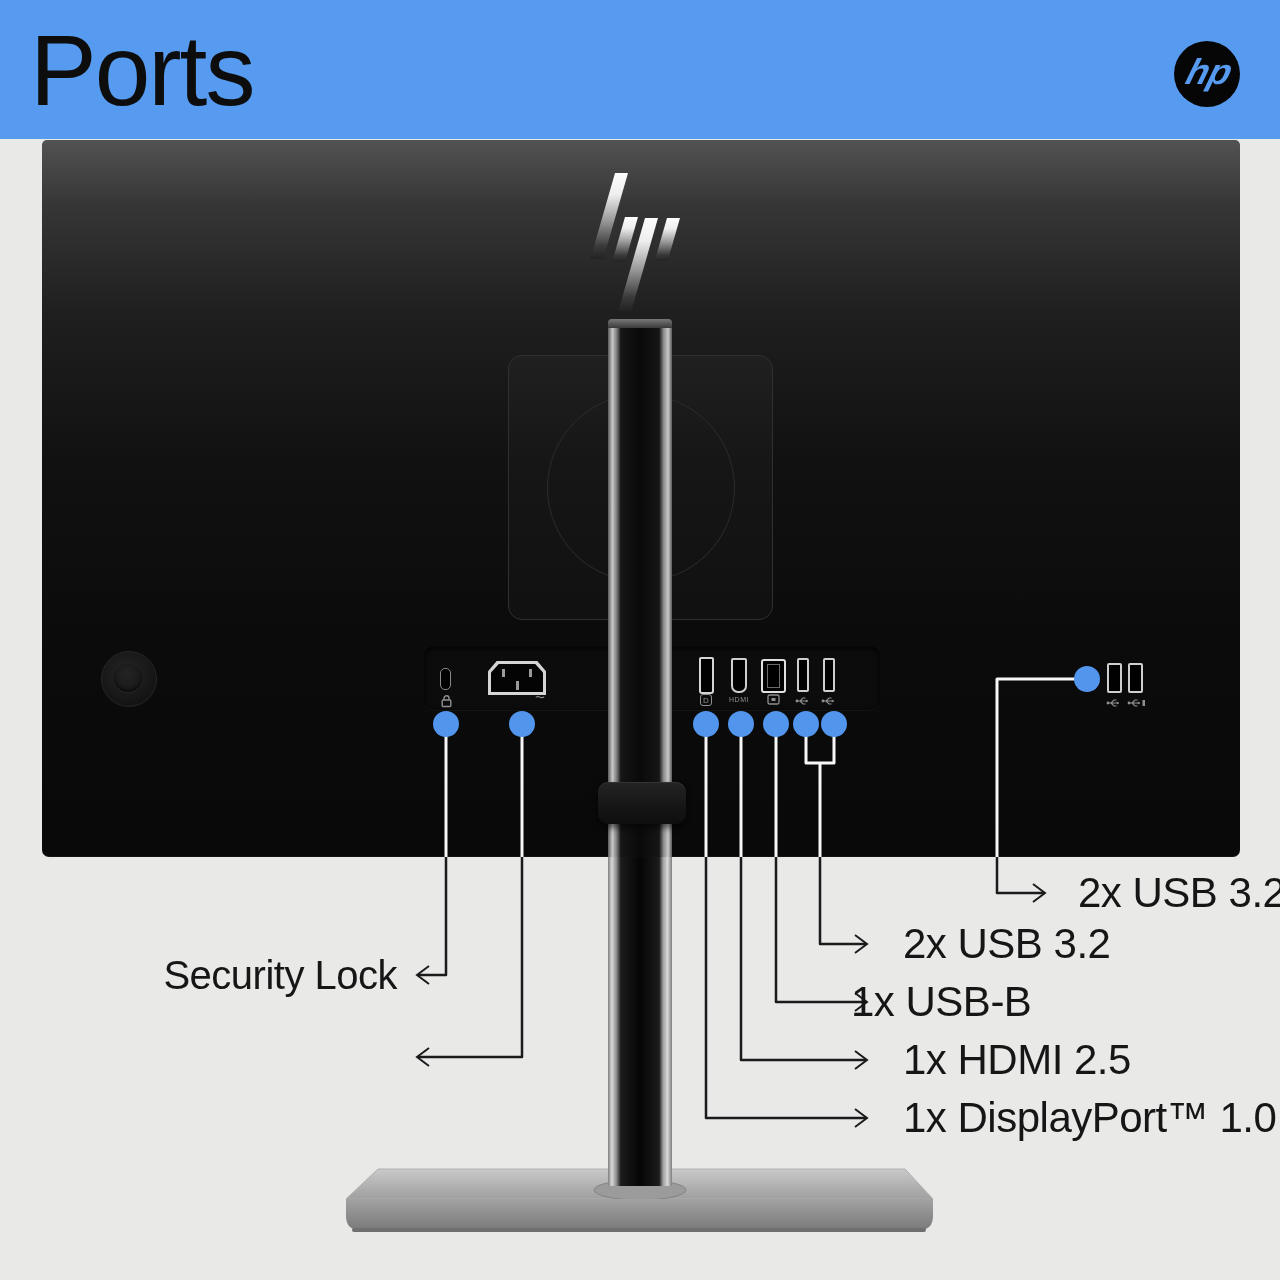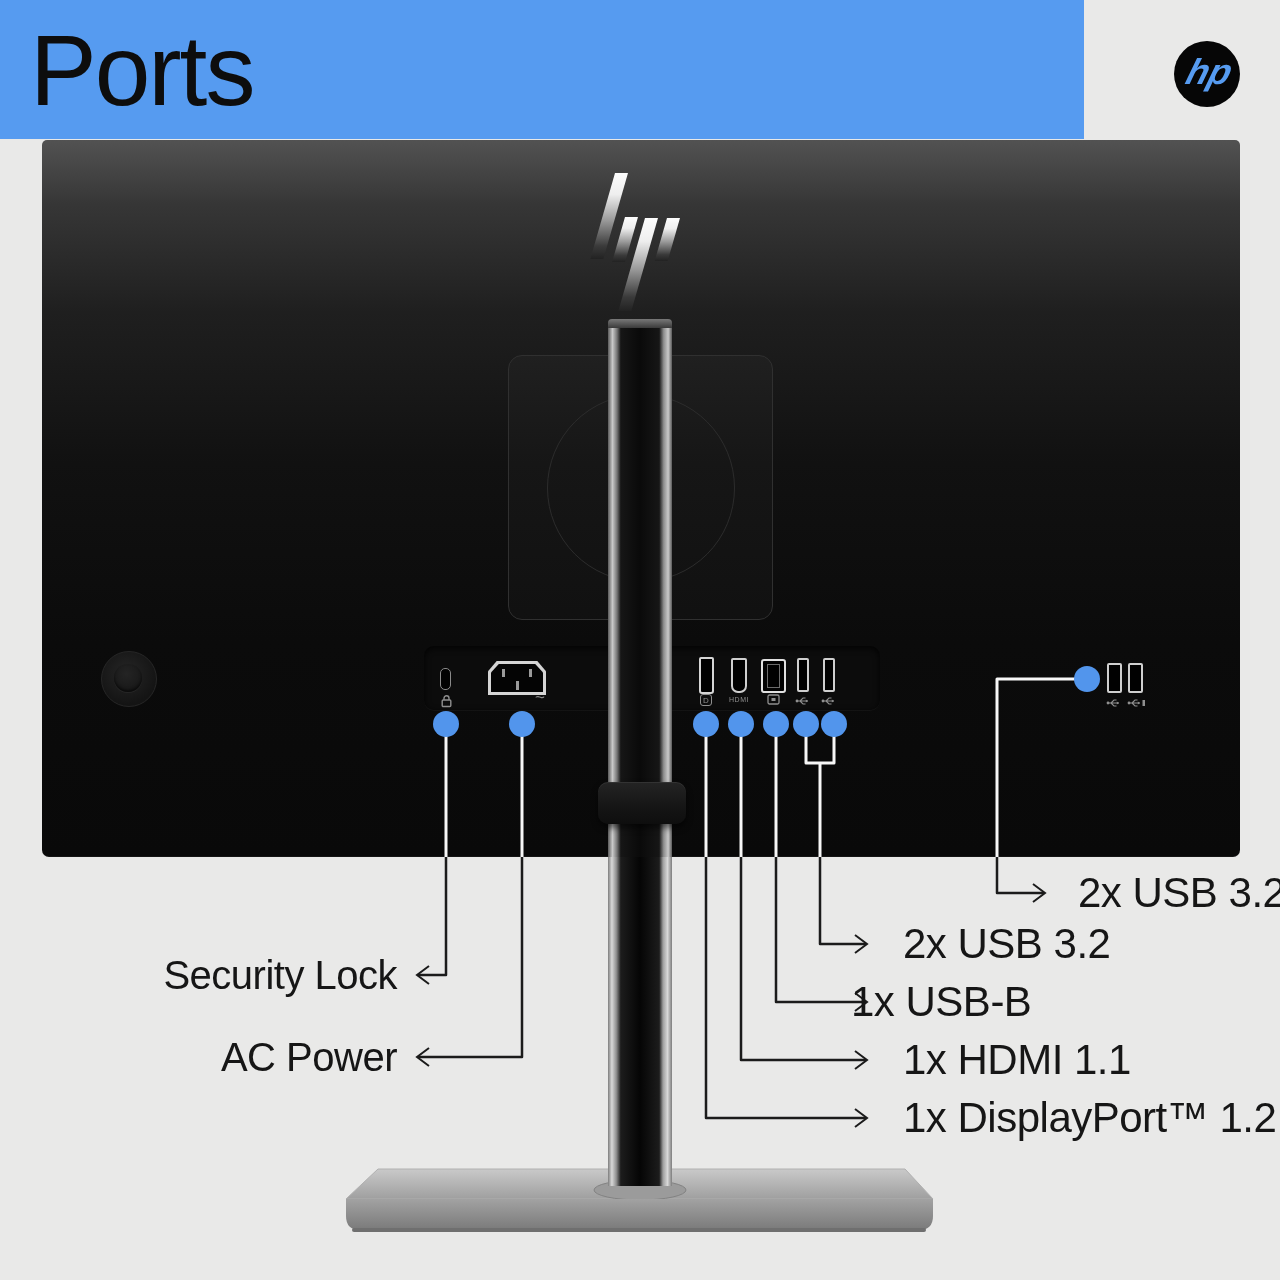--- a/index.html
+++ b/index.html
@@ -1,20 +1,20 @@
 <!DOCTYPE html>
 <html><head>
 <meta charset="utf-8">
 <style>
   html,body{margin:0;padding:0;background:#cfcfcf;}
   .canvas{position:relative;width:1280px;height:1280px;overflow:hidden;
     background:#e9e9e8;font-family:"Liberation Sans",sans-serif;}
 
   
-  .banner{position:absolute;left:0;top:0;width:1084px;height:139px;background:#569bf0;z-index:80;}
+  .banner{position:absolute;left:0;top:0;width:1280px;height:139px;background:#569bf0;z-index:80;}
   .banner-title{position:absolute;left:30px;top:8px;font-size:100px;line-height:124px;
     font-weight:500;letter-spacing:-2px;color:#0d0d0d;}
   .hp-logo{position:absolute;left:1173px;top:40px;width:68px;height:68px;}
 
   
   .monitor{position:absolute;left:42px;top:140px;width:1198px;height:717px;z-index:10;
     border-radius:5px 5px 7px 7px;
     background:linear-gradient(180deg,#525252 0%,#363636 9%,#1f1f1f 24%,#111 45%,#0b0b0b 70%,#090909 100%);
     box-shadow:inset 0 -1px 0 rgba(255,255,255,0.05);}
 
@@ -235,26 +235,25 @@
   <div class="dot" style="left:433px;top:711px"></div>
   <div class="dot" style="left:509px;top:711px"></div>
   <div class="dot" style="left:693px;top:711px"></div>
   <div class="dot" style="left:728px;top:711px"></div>
   <div class="dot" style="left:763px;top:711px"></div>
   <div class="dot" style="left:793px;top:711px"></div>
   <div class="dot" style="left:821px;top:711px"></div>
   <div class="dot" style="left:1074px;top:666px"></div>
 
   <div class="label label-left" style="right:883px;top:950px">Security Lock</div>
-  <div class="label label-left" style="right:883px;top:1032px">AC Power</div>
   <div class="label label-right" style="left:1078px;top:871px">2x USB 3.2</div>
   <div class="label label-right" style="left:903px;top:922px">2x USB 3.2</div>
   <div class="label label-right" style="left:851px;top:980px">1x USB-B</div>
-  <div class="label label-right" style="left:903px;top:1038px">1x HDMI 1.1</div>
-  <div class="label label-right" style="left:903px;top:1096px">1x DisplayPort™ 1.2</div>
+  <div class="label label-right" style="left:903px;top:1038px">1x HDMI 2.5</div>
+  <div class="label label-right" style="left:903px;top:1096px">1x DisplayPort™ 1.0</div>
 
   <div class="banner">
     <div class="banner-title">Ports</div>
     <svg class="hp-logo" viewBox="0 0 68 68">
       <circle cx="34" cy="34" r="33" fill="#060606"></circle>
       <g transform="translate(33,44) skewX(-16)">
         <text x="0" y="0" text-anchor="middle" font-family="Liberation Sans, sans-serif" font-style="italic" font-weight="700" font-size="36" fill="#569bf0">hp</text>
       </g>
     </svg>
   </div>

